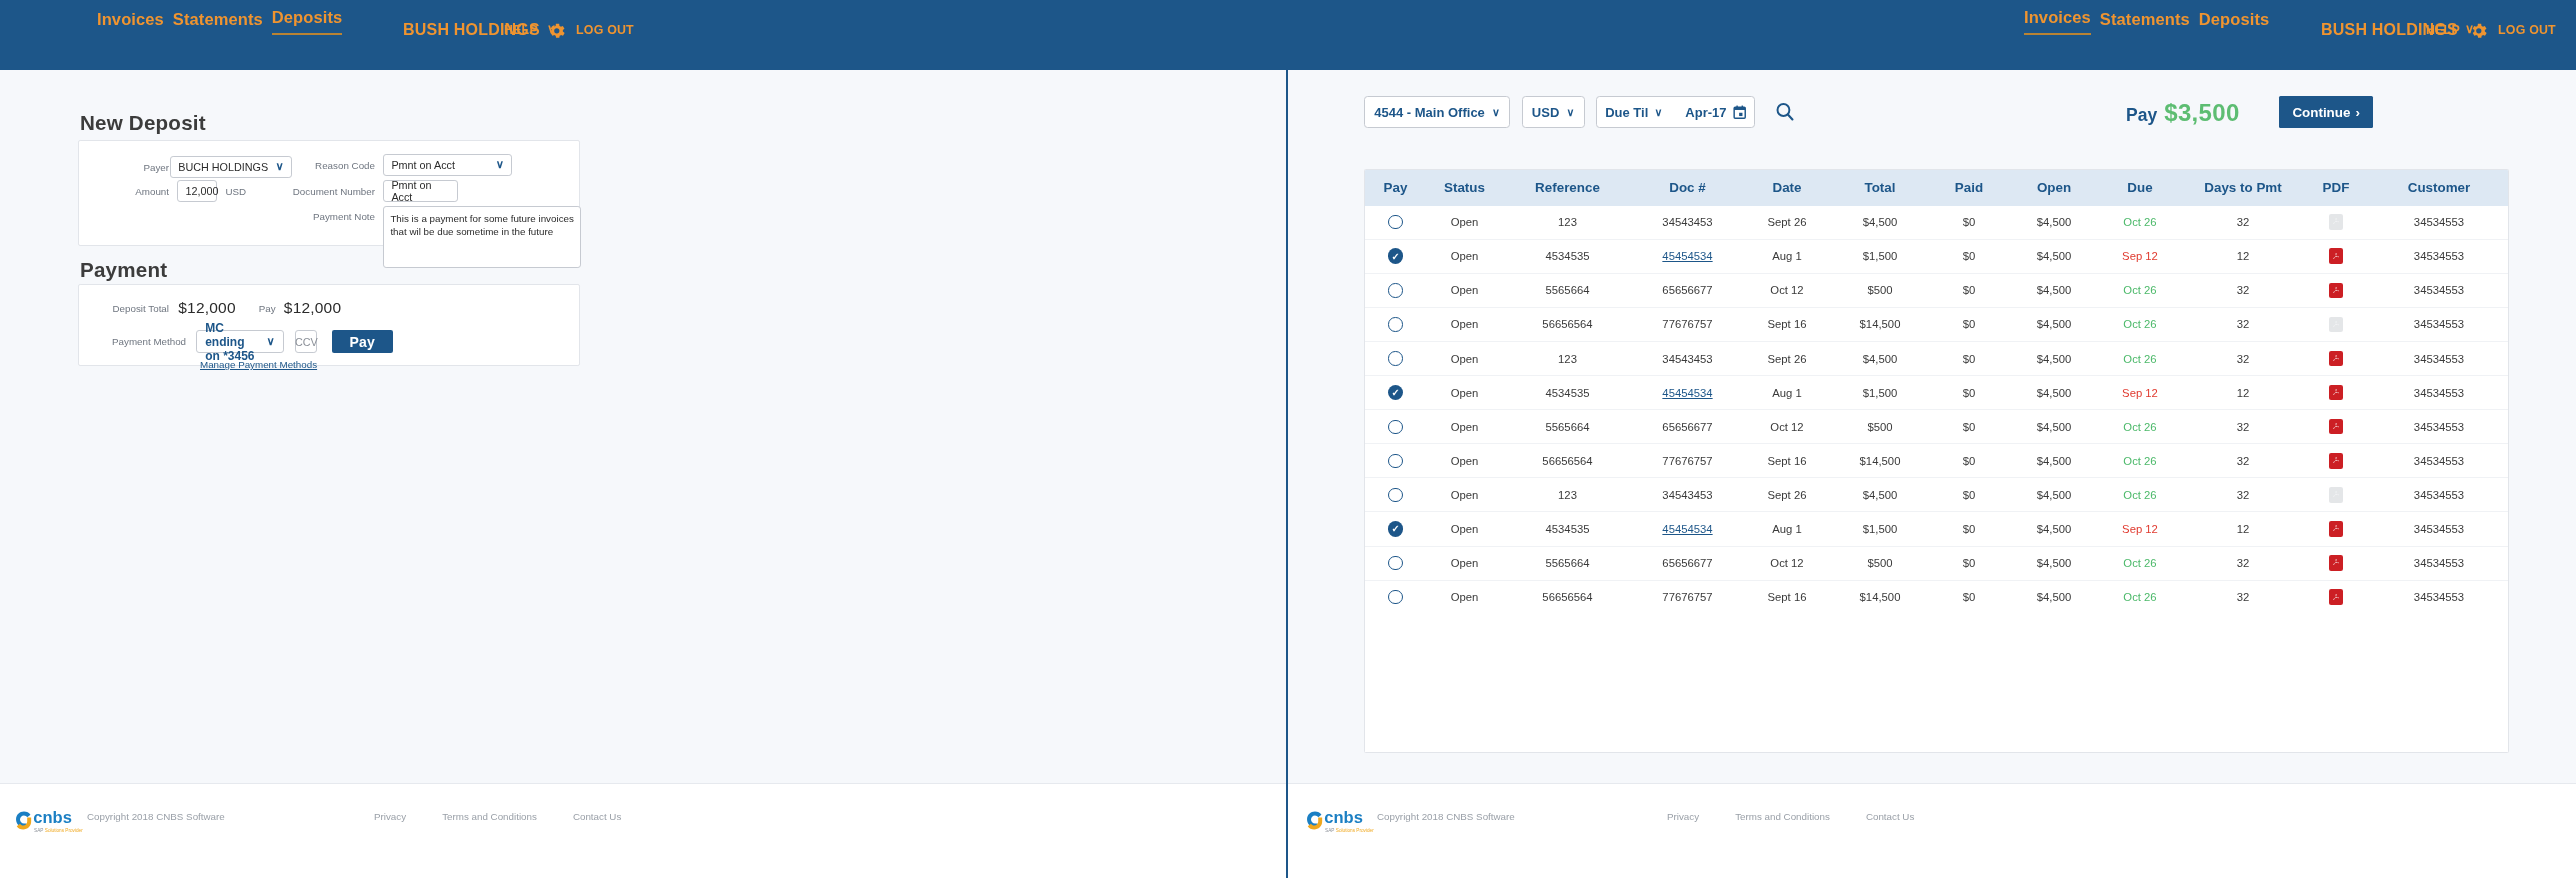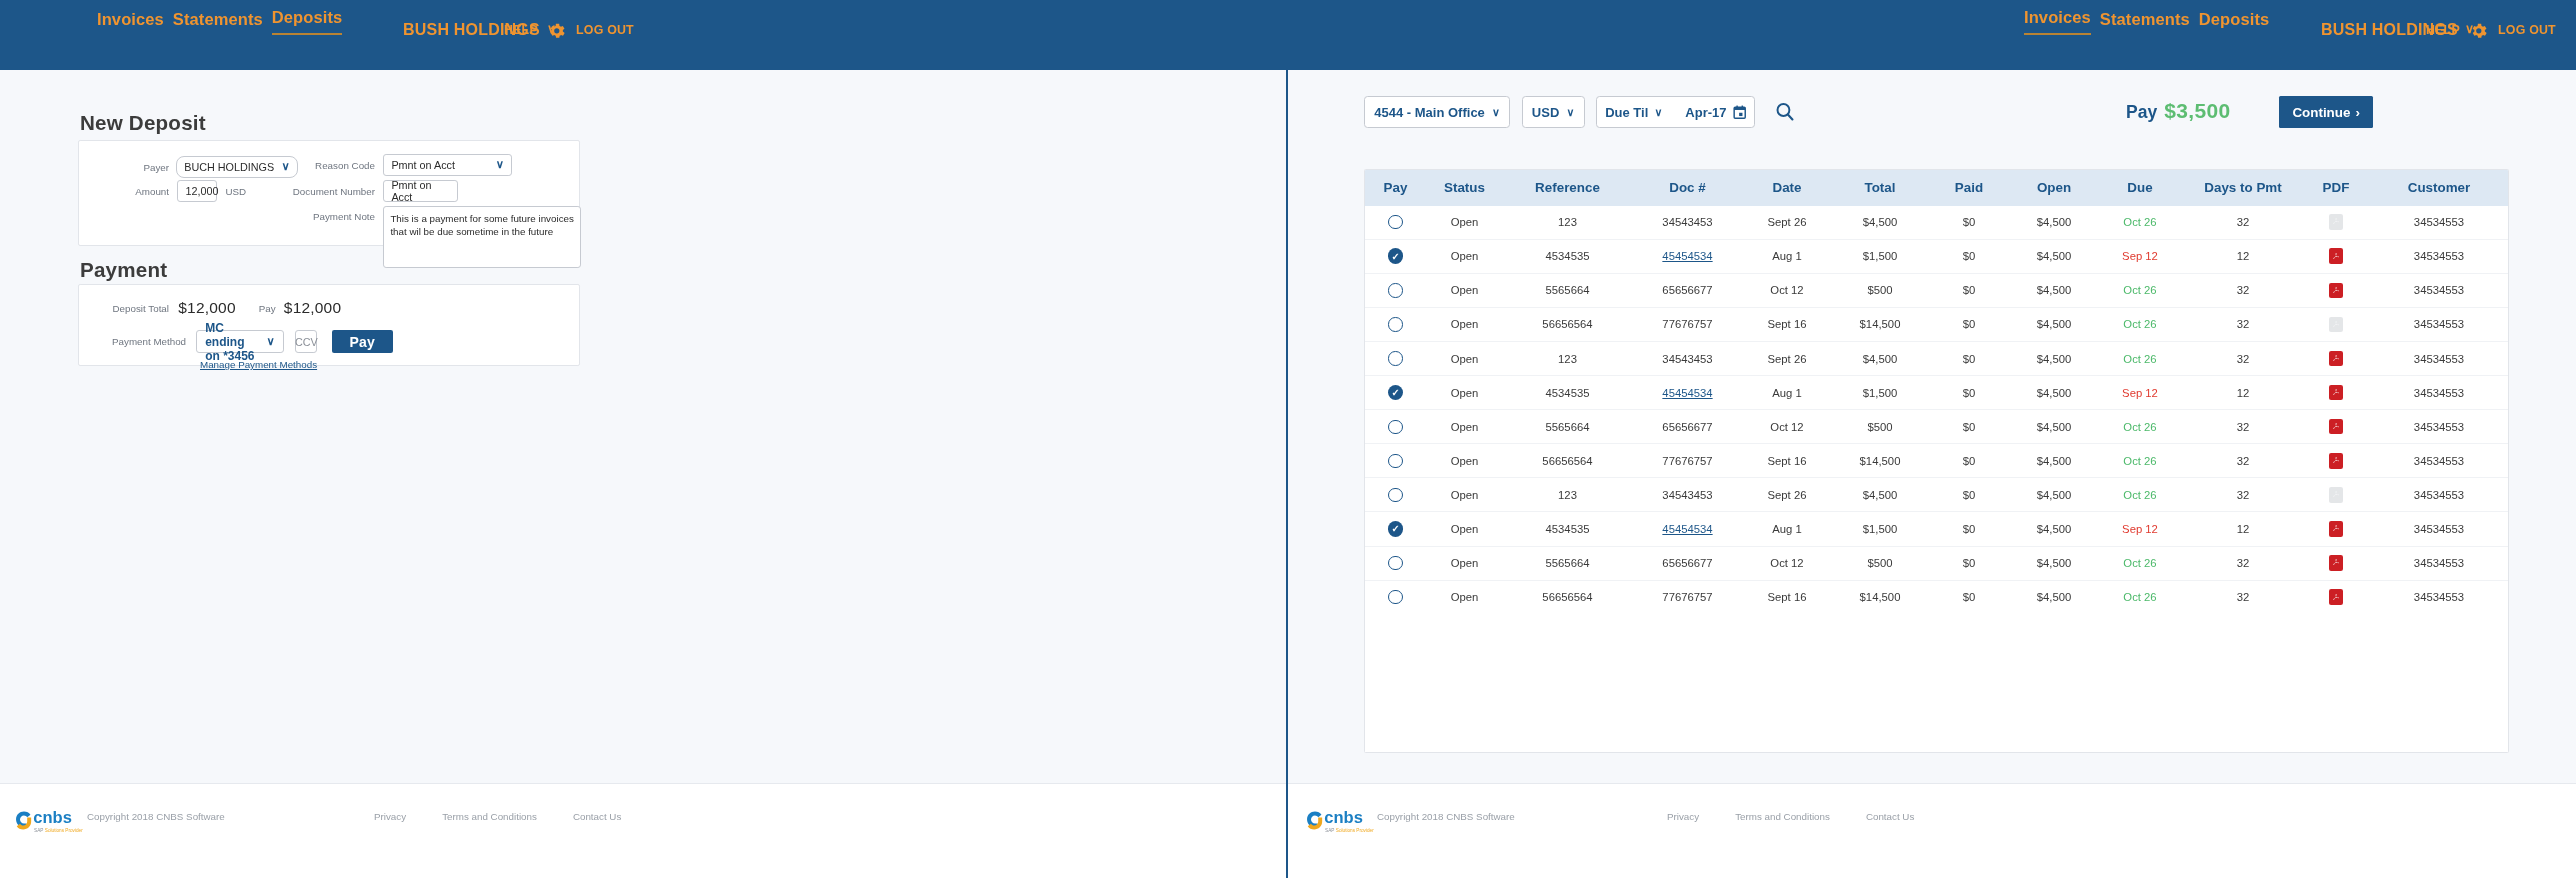--- a/index.html
+++ b/index.html
@@ -104,21 +104,21 @@
   .filter-bar { position: absolute; display: flex; align-items: center; }
   .pill {
     border: 0.5px solid #c6cad1; border-radius: 3.6px; background: #fff; height: 32px;
     display: flex; align-items: center; padding: 0 9.3px; gap: 7.2px;
     font-size: 13px; color: #1d5689; font-weight: 700; cursor: pointer; white-space: nowrap;
   }
   .pill .dcar { font-size: 10.8px; font-weight: 700; }
   .search-ico { width: 21.6px; height: 21.6px; cursor: pointer; }
   .paytotal { display: flex; align-items: baseline; gap: 7.2px; }
   .paytotal .lbl { font-size: 17.5px; font-weight: 700; color: #1d5689; }
-  .paytotal .amt { font-size: 21px; font-weight: 700; color: #5dbd72; letter-spacing: 0.3px; }
+  .paytotal .amt { font-size: 24px; font-weight: 700; color: #5dbd72; letter-spacing: 0.3px; }
   .continue-btn {
     background: #1d5689; color: #fff; border: none; border-radius: 1.5px;
     height: 32px; padding: 0 13.4px; font-size: 13.4px; font-weight: 700;
     font-family: "Liberation Sans", sans-serif; cursor: pointer;
     display: flex; align-items: center; gap: 5.2px; white-space: nowrap;
   }
 
   .table-card {
     position: absolute; background: #fff; border: 0.5px solid #e2e5ea; border-radius: 1.5px;
     overflow: hidden;
@@ -182,21 +182,21 @@
     </div>
 
     <div class="body-area">
 
       <h1 class="page-title" style="position:absolute;left:80px;top:41px;">New Deposit</h1>
 
       <div class="card" style="position:absolute;left:78px;top:70px;width:502px;height:106px;">
 
         <div class="form-row" style="position:absolute;left:33px;top:15px;">
           <span class="fld-label" style="width:57px;">Payer</span>
-          <div class="select-box" style="margin-left:7px;width:122px;height:22px;border-radius:8px;">
+          <div class="select-box" style="margin-left:1px;width:122px;height:22px;">
             <span style="font-size:10.8px;">BUCH HOLDINGS</span>
             <span class="select-caret">∨</span>
           </div>
         </div>
 
         <div class="form-row" style="position:absolute;left:33px;top:39px;">
           <span class="fld-label" style="width:57px;">Amount</span>
           <div class="text-box" style="margin-left:8.2px;width:40px;height:22px;">
             <span style="font-size:10.8px;">12,000</span>
           </div>

